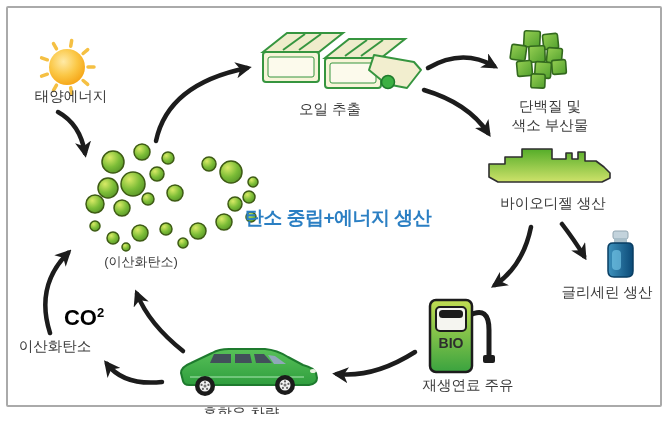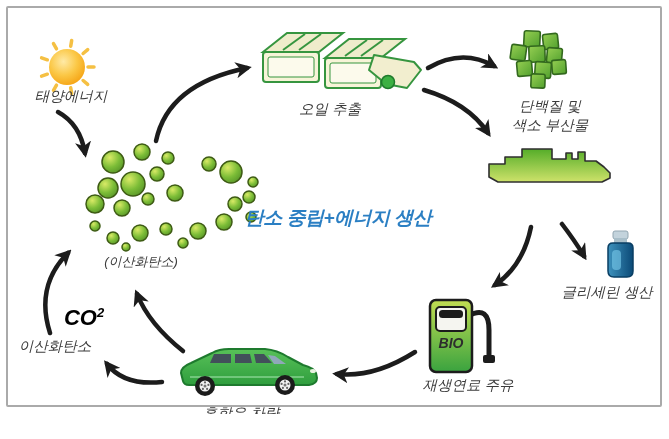--- a/index.html
+++ b/index.html
@@ -1,19 +1,18 @@
 <!DOCTYPE html>
 <html><head>
 <meta charset="utf-8">
 <style>
   html,body{margin:0;padding:0;background:#ffffff;}
   .stage{
     position:relative;width:669px;height:414px;background:#ffffff;overflow:hidden;
     font-family:"Liberation Sans","DejaVu Sans",sans-serif;
-    font-style:italic;
   }
   .frame{
     position:absolute;left:6px;top:6px;right:7px;bottom:7px;
     border:2px solid #aaaaaa;border-radius:2px;pointer-events:none;
   }
   svg.canvas{position:absolute;left:0;top:0;}
   .label{
     position:absolute;transform:translate(-50%,-50%);
     white-space:nowrap;text-align:center;
     font-size:14.5px;font-weight:500;color:#3b3b3b;line-height:1.32;
@@ -205,20 +204,21 @@
 
   <div class="label" style="left:71px;top:97px">태양에너지</div>
 
   <div class="label" style="left:330px;top:110px">오일 추출</div>
 
   <div class="label" style="left:550px;top:116px">
     <div>단백질 및</div>
     <div>색소 부산물</div>
   </div>
 
+  <div class="label" style="left:553px;top:204px">바이오디젤 생산</div>
 
   <div class="label" style="left:607px;top:293px">글리세린 생산</div>
 
   <div class="label pump-text" style="left:451px;top:343px">BIO</div>
 
   <div class="label" style="left:468px;top:386px">재생연료 주유</div>
 
   <div class="label" style="left:241px;top:414px">혼합유 차량</div>
 
   <div class="label co2" style="left:84px;top:318px"><span>CO</span><sup>2</sup></div>

